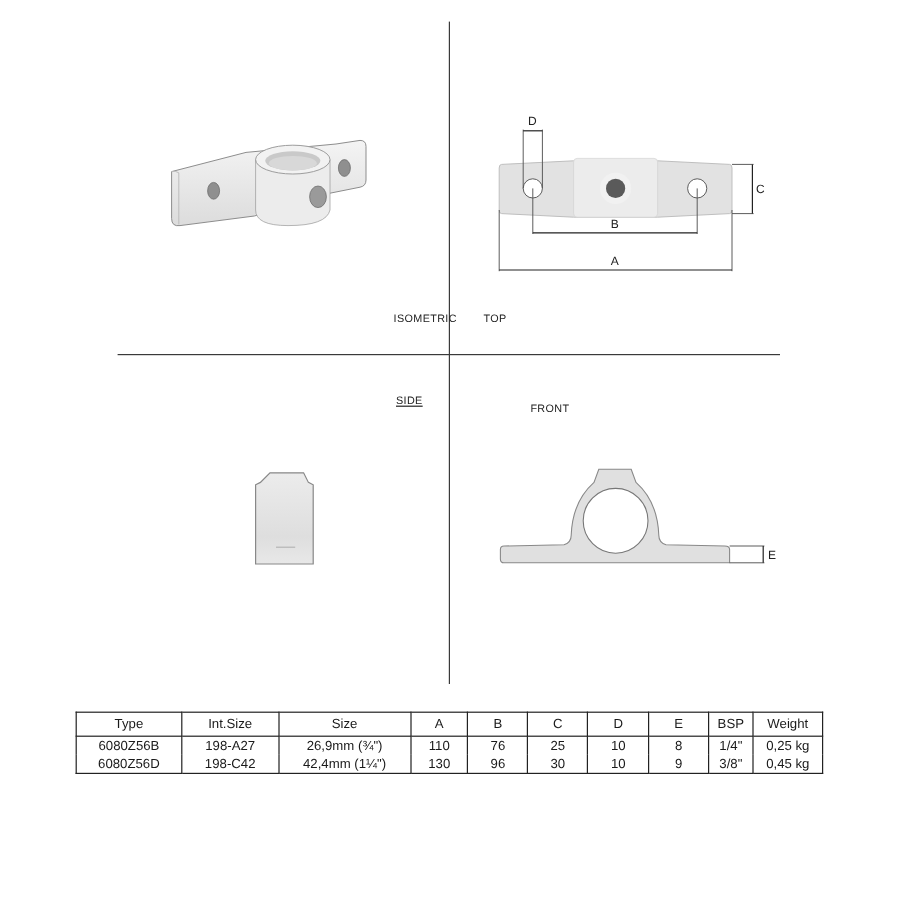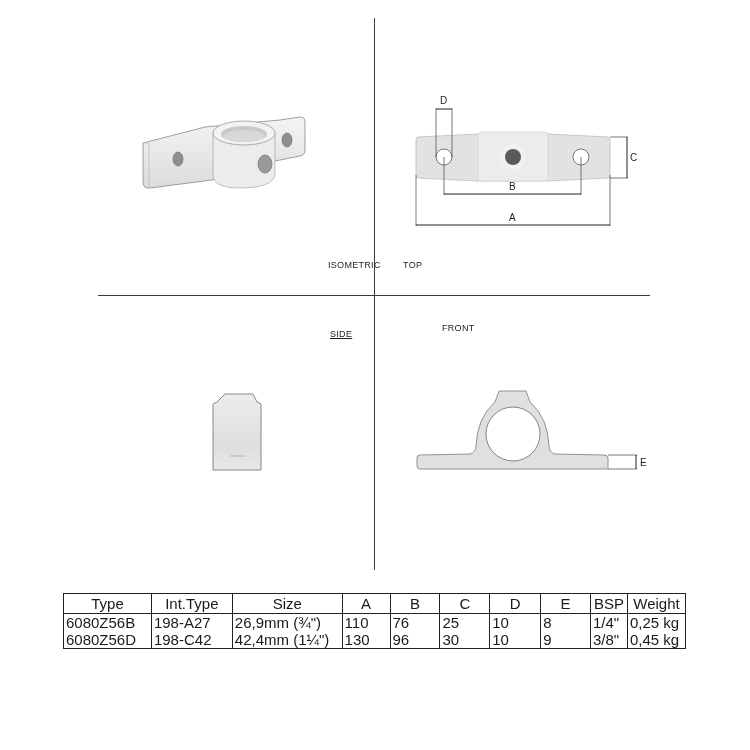--- a/index.html
+++ b/index.html
@@ -2,36 +2,36 @@
 <html><head>
 <meta charset="utf-8">
 <style>
   html,body{margin:0;padding:0;background:#fff;}
   body{width:750px;height:750px;position:relative;overflow:hidden;font-family:"Liberation Sans","DejaVu Sans",sans-serif;color:#1a1a1a;}
   .vline{position:absolute;left:374px;top:18px;width:1px;height:552px;background:#3a3a3a;}
   .hline{position:absolute;left:98px;top:295px;width:552px;height:1px;background:#3a3a3a;}
   .vlabel{position:absolute;font-size:9px;letter-spacing:0.3px;color:#222;}
   svg{position:absolute;overflow:visible;}
   .dim{font-size:10px;fill:#222;font-family:"Liberation Sans",sans-serif;}
-  table.spec{position:absolute;left:63px;top:593px;width:623px;border-collapse:collapse;font-size:15px;}
+  table.spec{position:absolute;left:63px;top:593px;width:623px;border-collapse:collapse;font-size:11px;}
   table.spec th{font-weight:normal;border:1px solid #222;border-bottom:1.5px solid #222;padding:1px 2px;height:17px;text-align:center;}
-  table.spec td{border-left:1px solid #222;border-right:1px solid #222;padding:0 2px;height:15px;}
+  table.spec td{border-left:1px solid #222;border-right:1px solid #222;padding:0 2px;height:15px;text-align:center;}
   table.spec tr:last-child td{border-bottom:1.5px solid #222;}
   table.spec{border:1.5px solid #222;}
 </style>
 </head>
 <body>
 
 <div class="vline"></div>
 <div class="hline"></div>
 
 <div class="vlabel" style="left:316px;top:260px;padding-left:12px;">ISOMETRIC</div>
 <div class="vlabel" style="left:403px;top:260px;">TOP</div>
 <div class="vlabel" style="left:330px;top:329px;text-decoration:underline;">SIDE</div>
-<div class="vlabel" style="left:397px;top:323px;padding-left:45px;">FRONT</div>
+<div class="vlabel" style="left:397px;top:335px;padding-left:45px;">FRONT</div>
 
 <svg style="left:0;top:0;" width="375" height="295">
   <defs>
     <linearGradient id="g1" x1="0" y1="0" x2="0" y2="1">
       <stop offset="0" stop-color="#f4f4f4"></stop>
         <stop offset="1" stop-color="#dcdcdc"></stop>
     </linearGradient>
   </defs>
 
   <path d="M143,143 L205,127 L280,120 L300,117 Q305,117 305,122 L305,150 Q305,155 300,156 L270,162 L212,180 L150,188 Q143,189 143,182 Z" fill="url(#g1)" stroke="#888" stroke-width="0.8"></path>
@@ -111,21 +111,21 @@
       <col style="width:50px">
       <col style="width:50px">
       <col style="width:51px">
       <col style="width:50px">
       <col style="width:37px">
       <col style="width:58px">
   </colgroup>
   <thead>
     <tr>
       <th>Type</th>
-      <th>Int.Type</th>
+      <th>Int.Size</th>
       <th>Size</th>
       <th>A</th>
       <th>B</th>
       <th>C</th>
       <th>D</th>
       <th>E</th>
       <th>BSP</th>
       <th>Weight</th>
     </tr>
   </thead>

